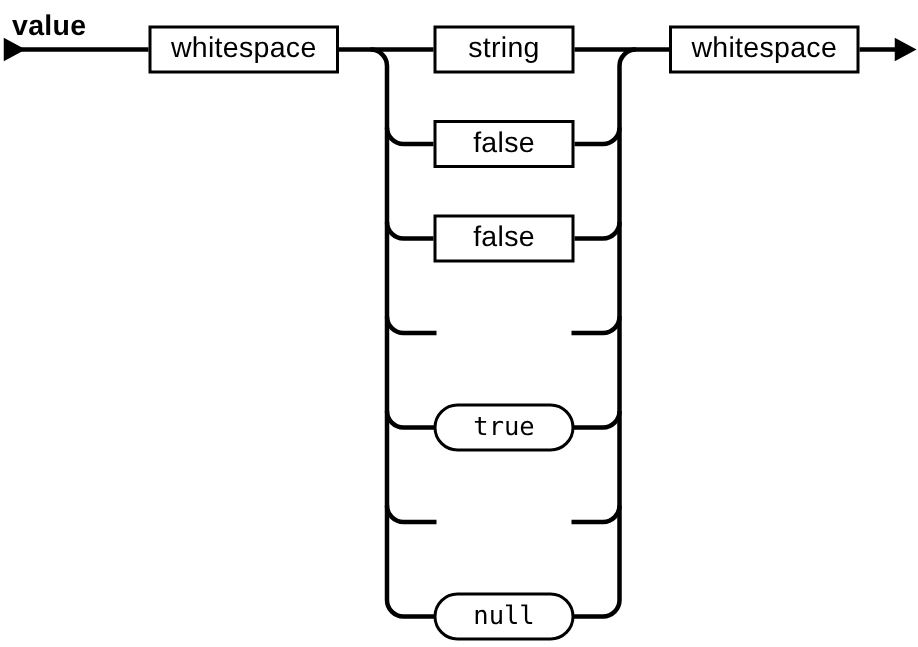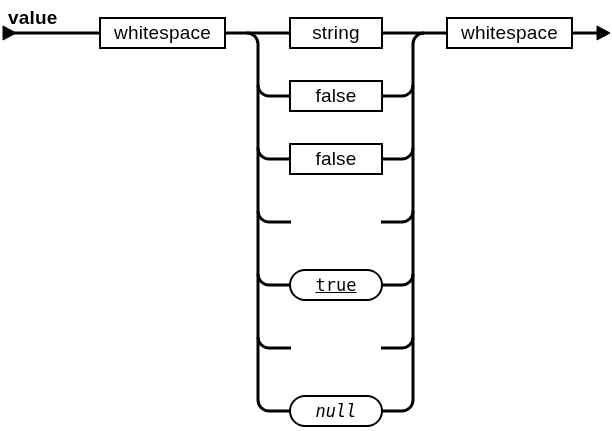--- a/index.html
+++ b/index.html
@@ -63,23 +63,23 @@
     letter-spacing: 0;
   }
   
   .ws-entry  { left:  99px; top:  17px; width: 127px; }
   .ws-exit   { left: 446px; top:  17px; width: 127px; }
   .mid       { left: 289px; width: 94px; }
   .row1 { top:  17px; }
   .row2 { top:  80px; }
   .row3 { top: 143px; }
   .row4 { top: 206px; }
-  .row5 { top: 269px; text-decoration: underline; }
+  .row5 { top: 269px; }
   .row6 { top: 332px; }
-  .row7 { top: 395px; font-style: italic; }
+  .row7 { top: 395px; }
 </style>
 </head>
 <body>
 
 <div class="stage">
 
   <svg class="track" width="612" height="431" viewBox="0 0 612 431" aria-hidden="true">
     <g>
       <path d="M 14 33 H 100"></path>
       <path d="M 224 33 H 290"></path>

